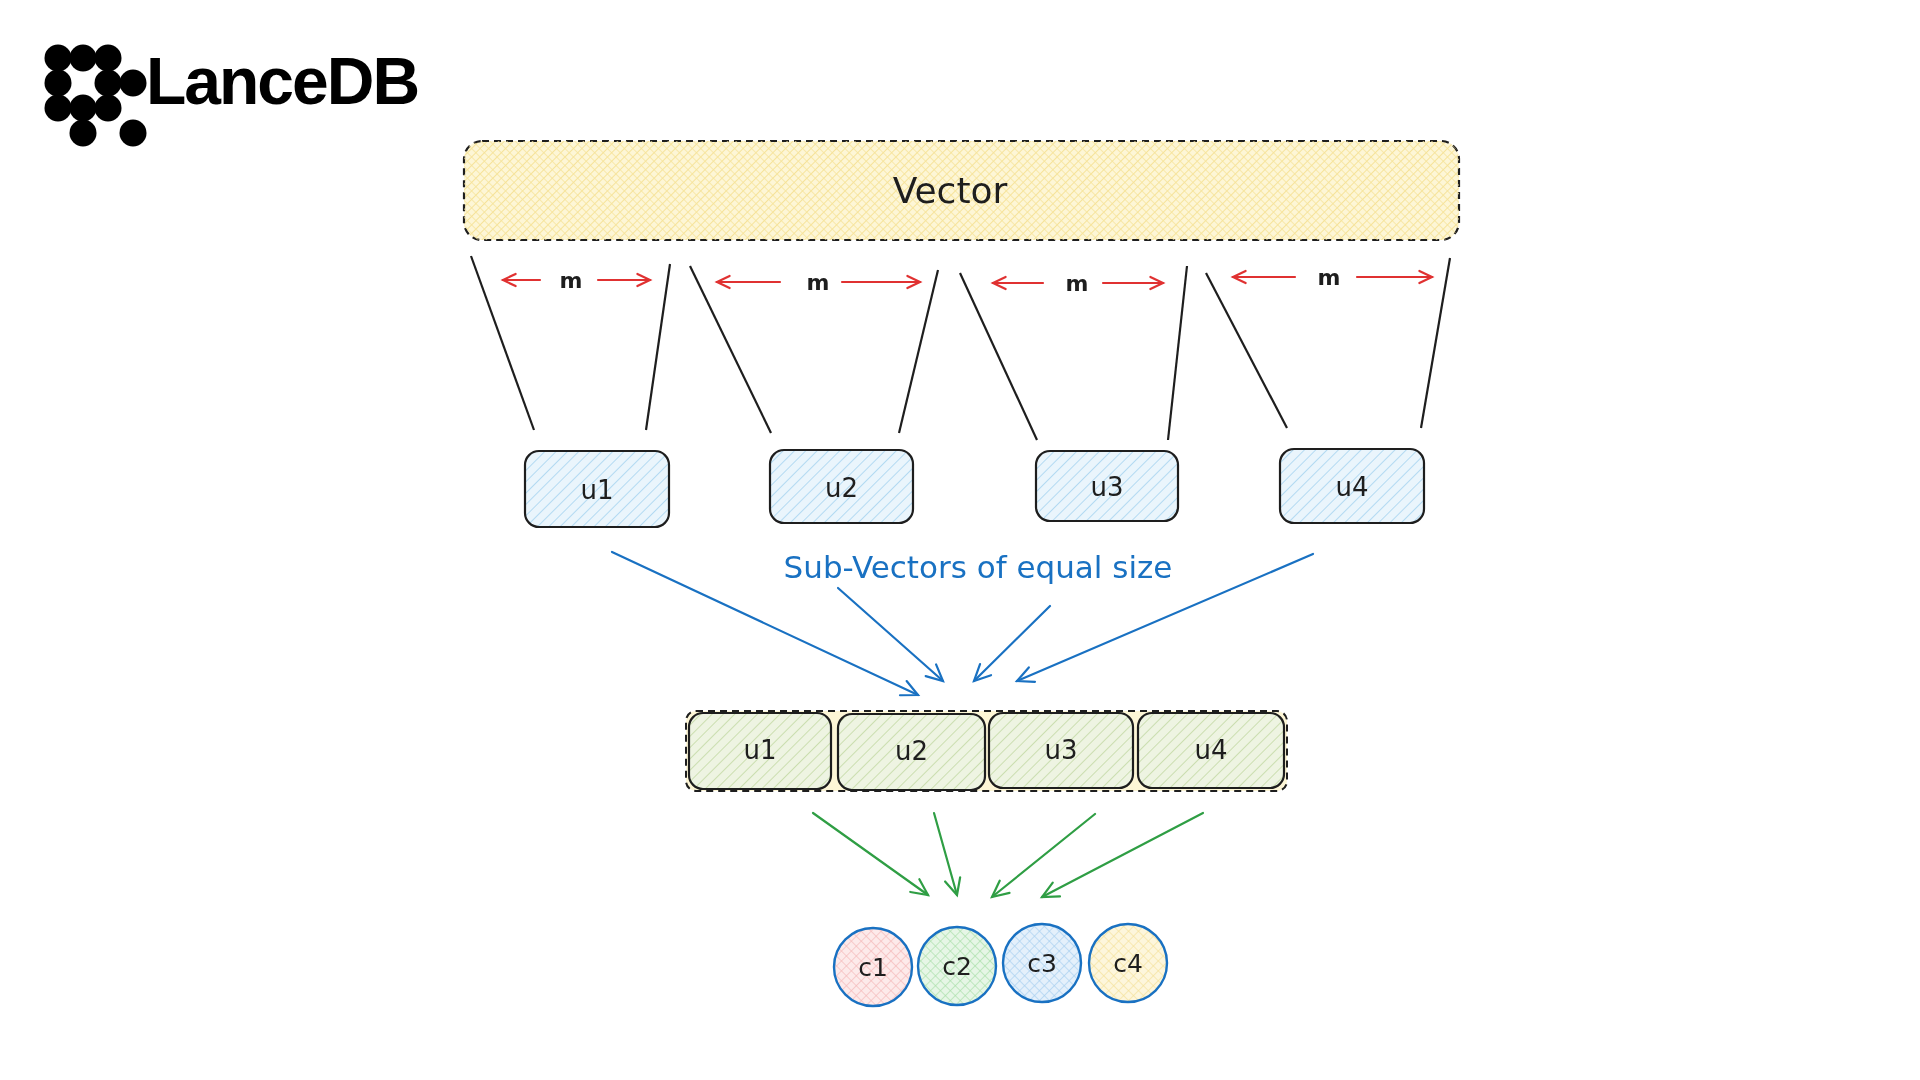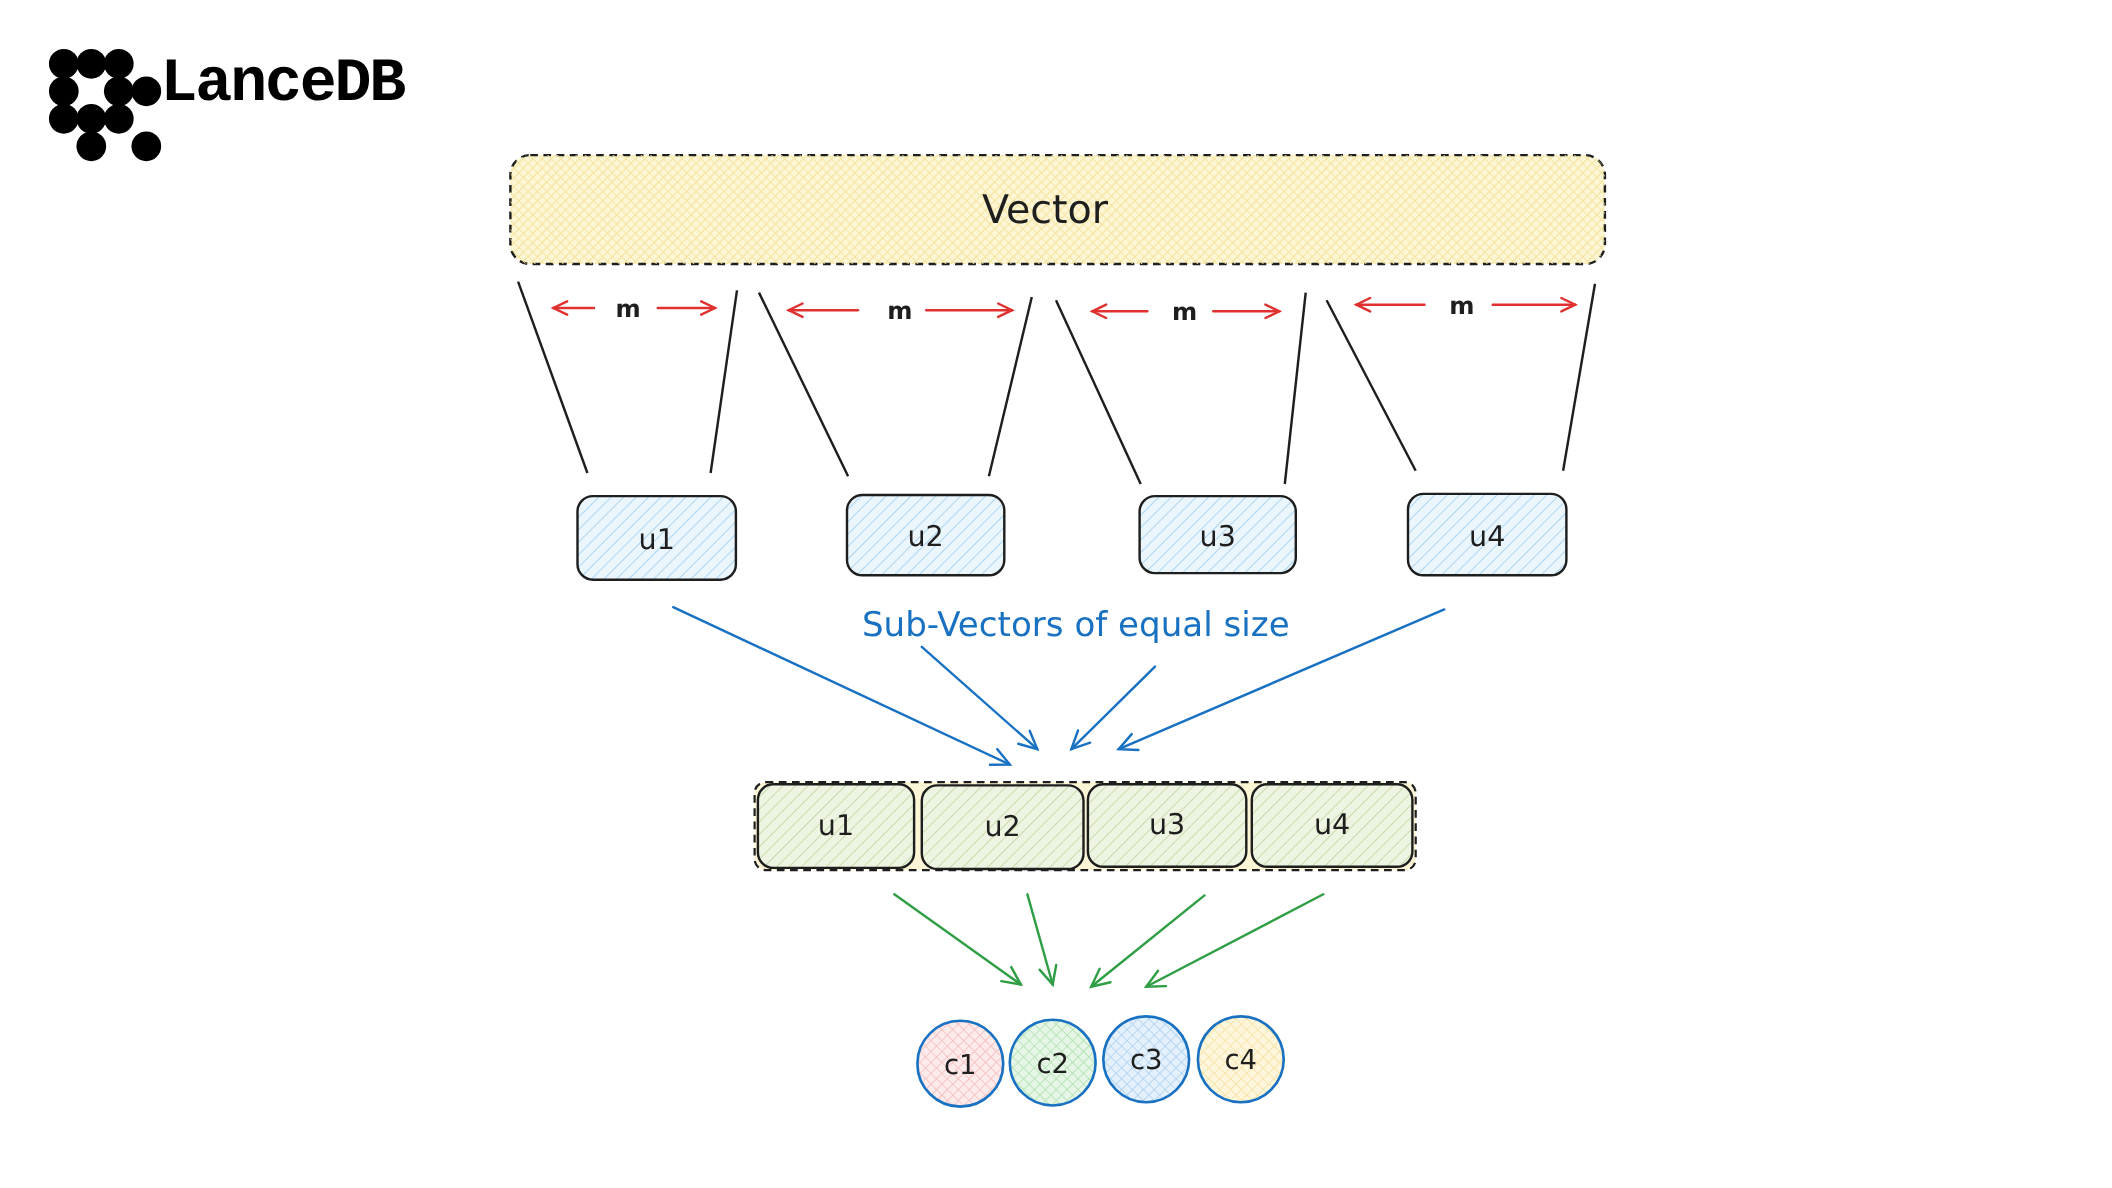--- a/index.html
+++ b/index.html
@@ -1,21 +1,21 @@
 <!DOCTYPE html>
 <html><head>
   <meta charset="utf-8">
   <style>
     html, body { margin: 0; padding: 0; background: #ffffff; }
     body { width: 1920px; height: 1080px; position: relative; overflow: hidden;
            font-family: "DejaVu Sans", sans-serif; }
     .logo { position: absolute; left: 44px; top: 44px; display: flex; align-items: center; }
     .logo-mark { width: 106px; height: 106px; }
-    .logo-text { position: absolute; left: 146px; top: 48px; font-family: Liberation Mono, monospace;
-                 font-weight: 700; font-size: 56px; letter-spacing: -2px; color: #000; line-height: 1; }
+    .logo-text { position: absolute; left: 146px; top: 48px; font-family: Liberation Sans, sans-serif;
+                 font-weight: 700; font-size: 66px; letter-spacing: -2px; color: #000; line-height: 1; }
     svg#diagram { position: absolute; left: 0; top: 0; }
     .hand { font-family: "DejaVu Sans", sans-serif; }
   </style>
 </head>
 <body>
 
 <div class="logo">
   <svg class="logo-mark" id="logo-mark" viewBox="0 0 106 106">
       <circle cx="14" cy="14" r="13.5" fill="#000"></circle>
       <circle cx="39" cy="14" r="13.5" fill="#000"></circle>

